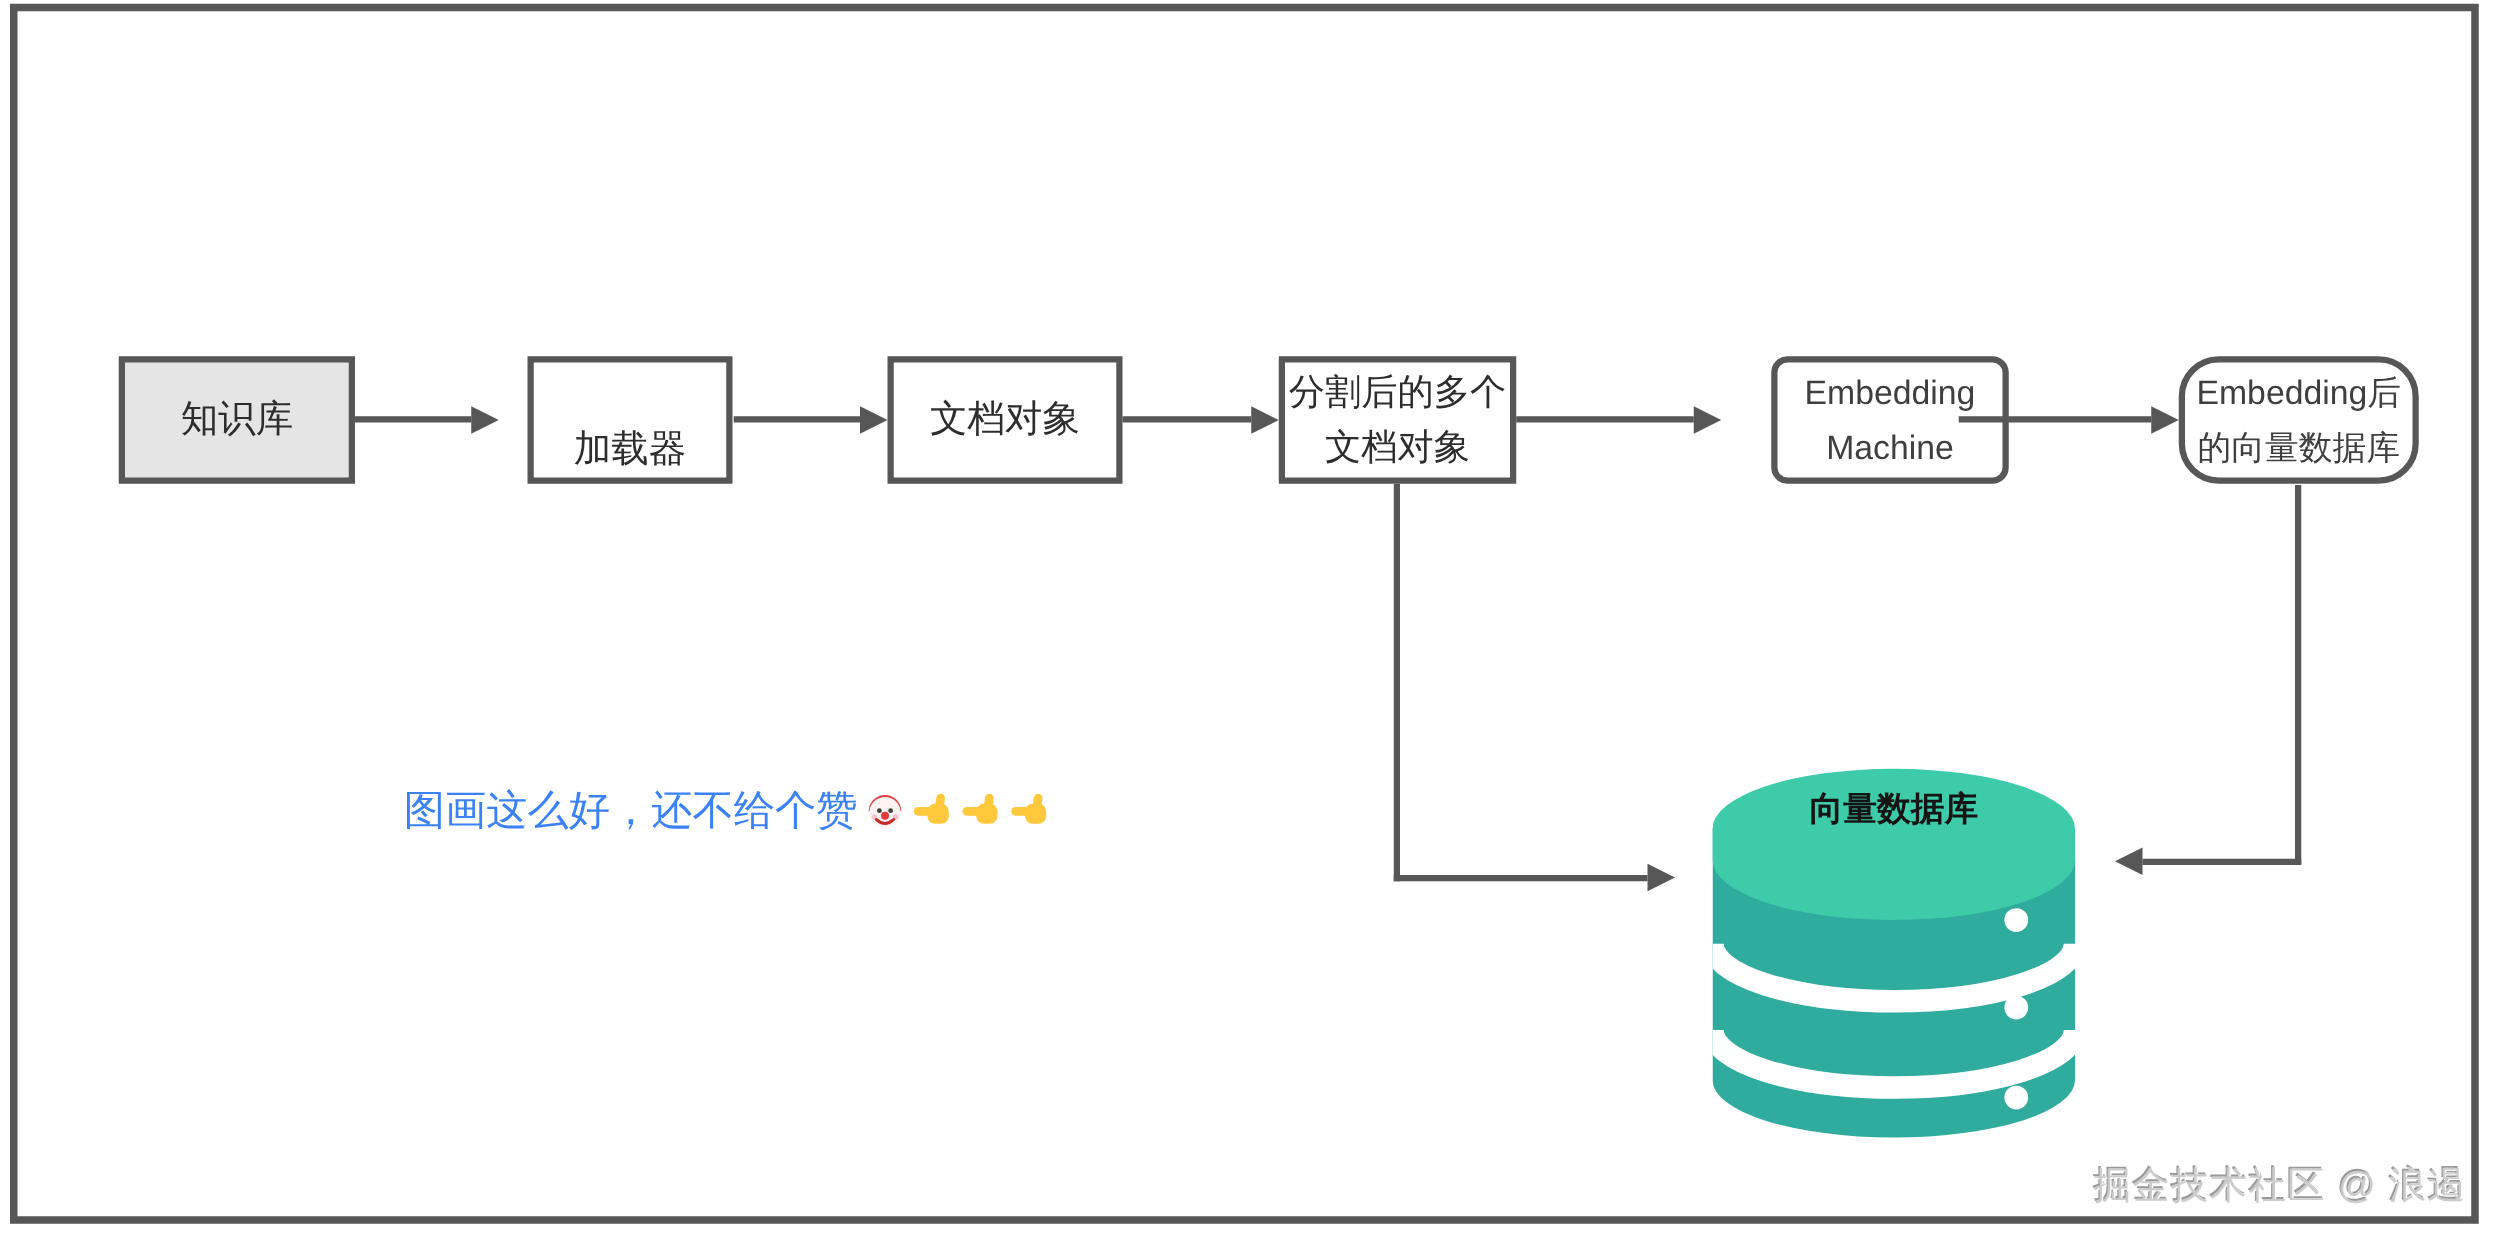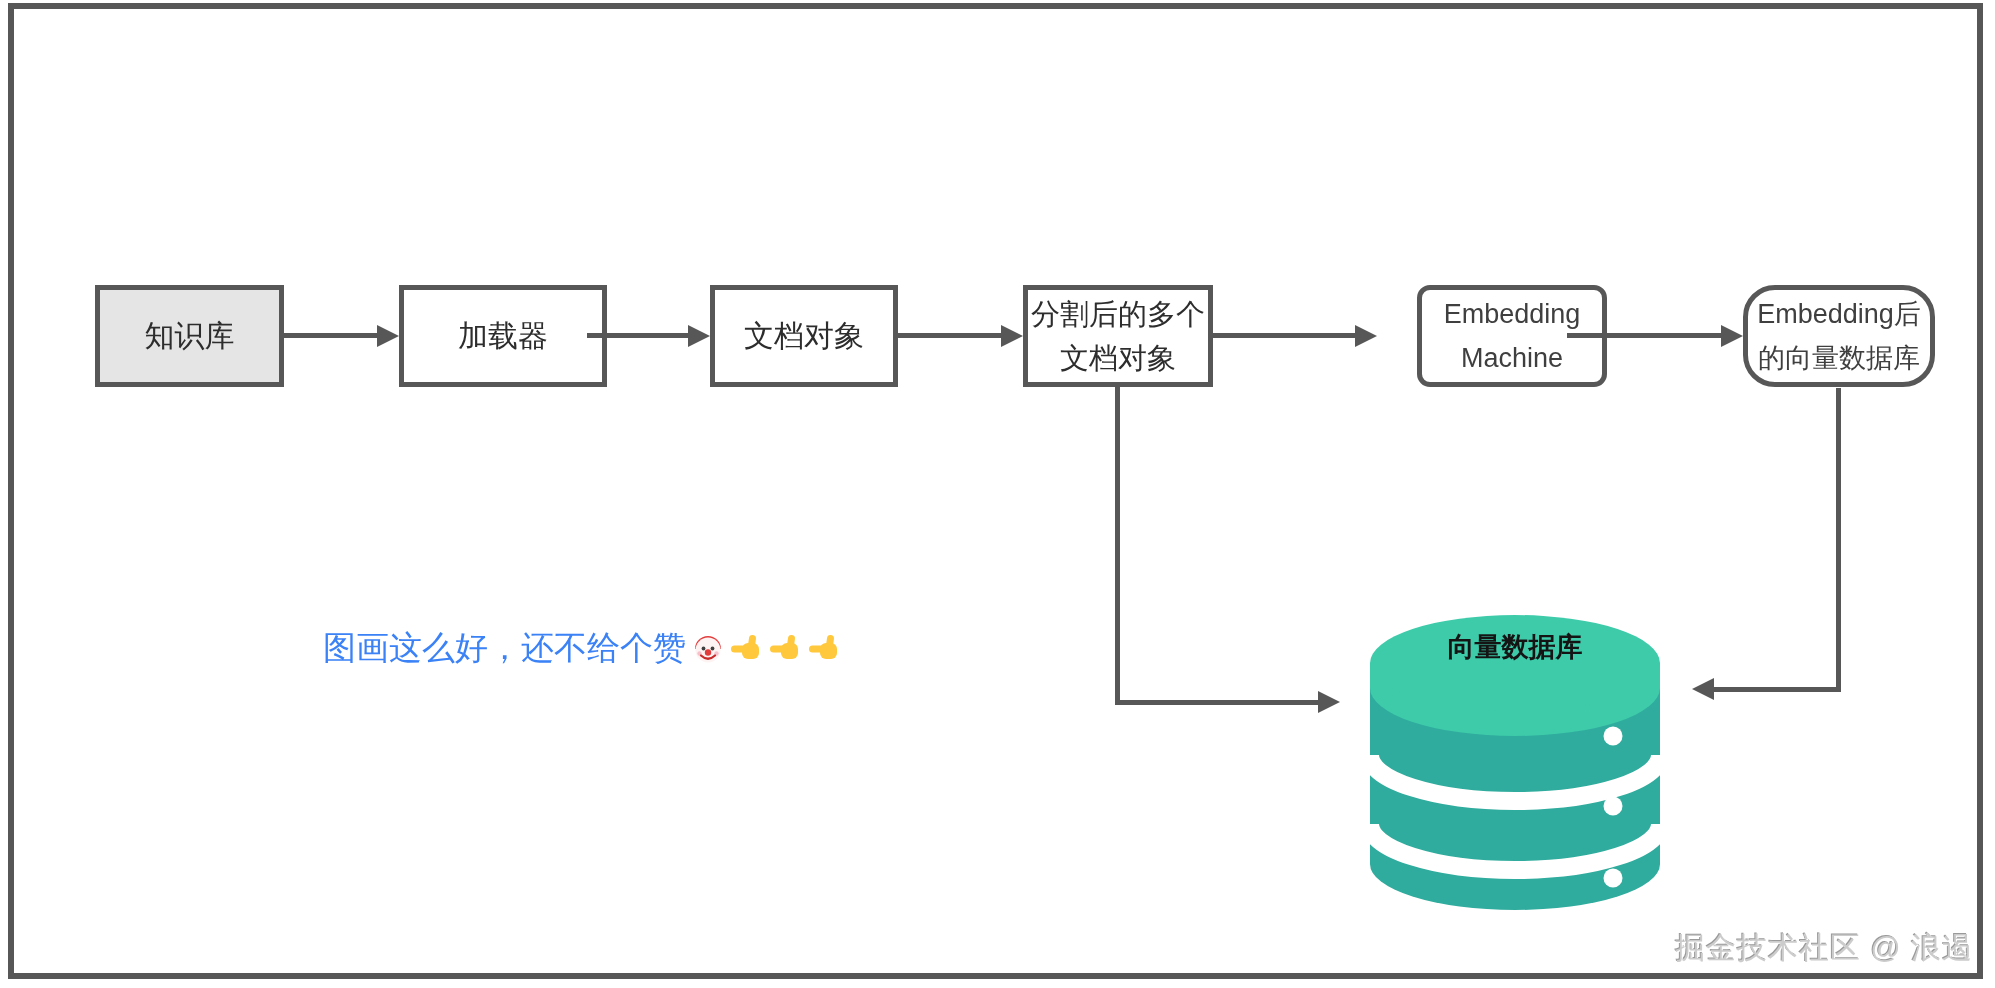--- a/index.html
+++ b/index.html
@@ -46,21 +46,21 @@
   }
 </style>
 </head>
 <body>
 
 <div class="frame"></div>
 
 <div class="box green" style="left:95px;width:189px;">
   <span>知识库</span>
 </div>
-<div class="box" style="left:399px;width:208px;">
+<div class="box" style="left:422px;width:164px;justify-content:flex-end;">
   <span>加载器</span>
 </div>
 <div class="box" style="left:710px;width:188px;">
   <span>文档对象</span>
 </div>
 <div class="box two-line" style="left:1023px;width:190px;">
   <span>分割后的多个</span>
   <span>文档对象</span>
 </div>
 <div class="box latin" style="left:1417px;width:190px;border-radius:13px;">

